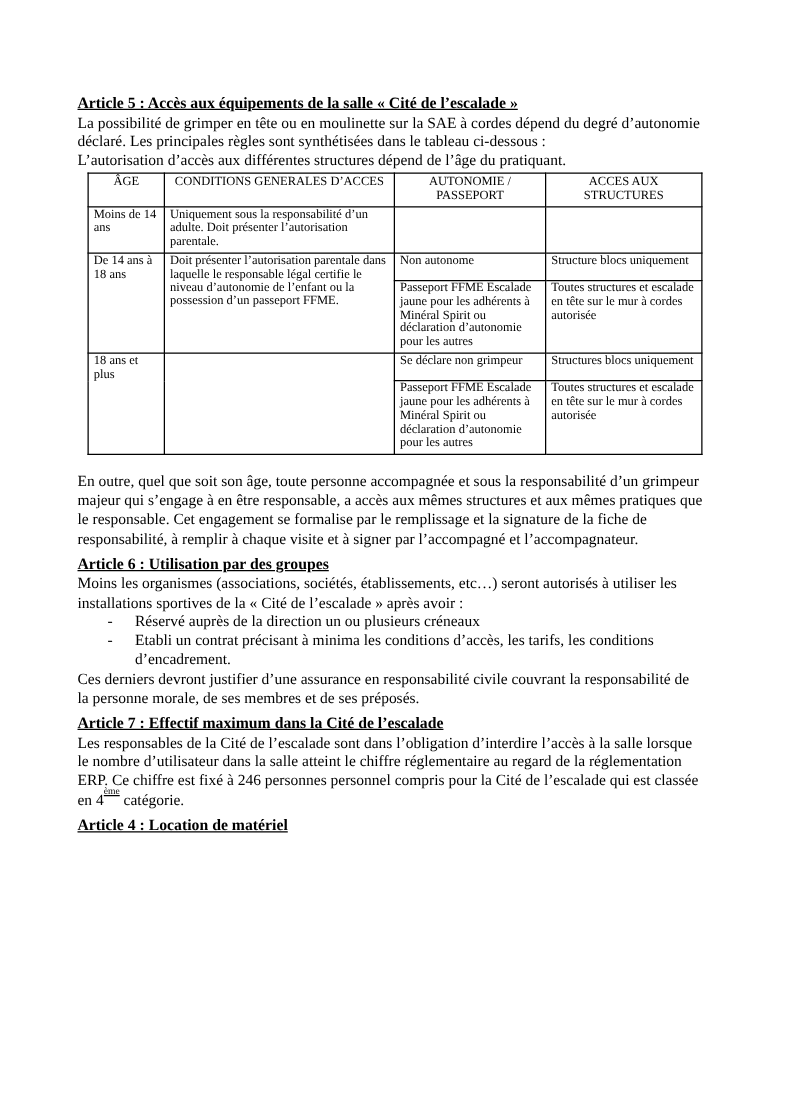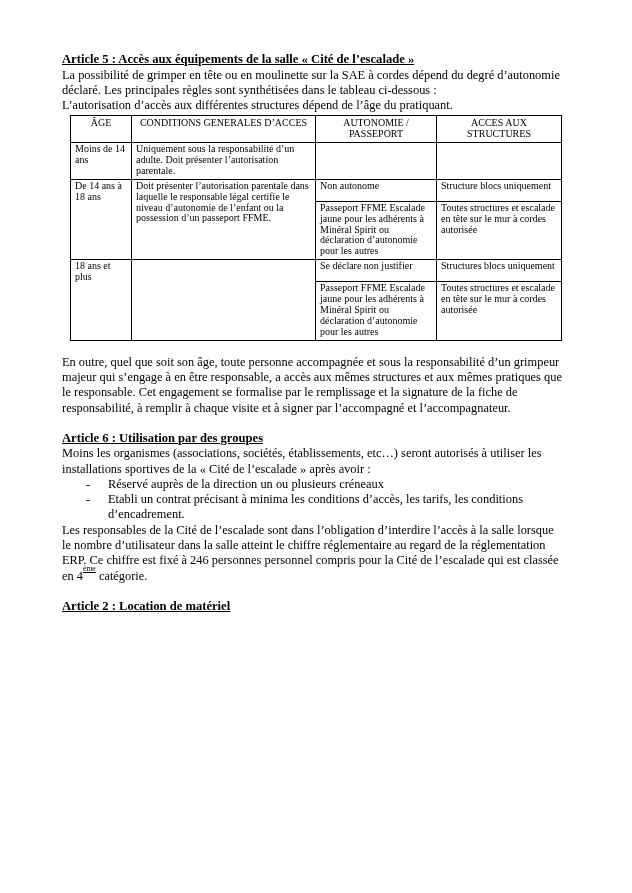--- a/index.html
+++ b/index.html
@@ -10,33 +10,33 @@
   body {
     width: 632px;
     min-height: 893px;
     font-family: "Liberation Serif", "DejaVu Serif", serif;
     color: #000000;
   }
   .page {
     box-sizing: border-box;
     width: 632px;
     min-height: 893px;
-    padding: 52px 70px 40px 62px;
+    padding: 75px 70px 40px 62px;
     font-size: 12.4px;
     line-height: 1.232;
   }
   .heading {
     font-size: 12.6px;
     font-weight: bold;
     text-decoration: underline;
     margin: 0;
   }
   section { margin: 0; }
   section + section .heading,
-  .heading.spaced { margin-top: 15px; }
+  .heading.spaced { margin-top: 5px; }
   .para { margin: 0; }
   .para.after-table { margin-top: 14px; }
 
   
   table.access-table {
     border-collapse: collapse;
     table-layout: fixed;
     width: 491px;
     margin: 2px 0 0 8px;
     font-size: 10px;
@@ -112,21 +112,21 @@
           <td>Non autonome</td>
           <td>Structure blocs uniquement</td>
         </tr>
         <tr>
           <td>Passeport FFME Escalade jaune pour les adhérents à Minéral Spirit ou déclaration d’autonomie pour les autres</td>
           <td>Toutes structures et escalade en tête sur le mur à cordes autorisée</td>
         </tr>
         <tr class="short-subrow">
           <td class="age-cell" rowspan="2">18 ans et plus</td>
           <td rowspan="2"></td>
-          <td>Se déclare non justifier</td>
+          <td>Se déclare non grimpeur</td>
           <td>Structures blocs uniquement</td>
         </tr>
         <tr>
           <td>Passeport FFME Escalade jaune pour les adhérents à Minéral Spirit ou déclaration d’autonomie pour les autres</td>
           <td>Toutes structures et escalade en tête sur le mur à cordes autorisée</td>
         </tr>
       </tbody>
     </table>
 
     <p class="para after-table">En outre, quel que soit son âge, toute personne accompagnée et sous la responsabilité d’un grimpeur majeur qui s’engage à en être responsable, a accès aux mêmes structures et aux mêmes pratiques que le responsable. Cet engagement se formalise par le remplissage et la signature de la fiche de responsabilité, à remplir à chaque visite et à signer par l’accompagné et l’accompagnateur.</p>
@@ -138,23 +138,25 @@
     <div class="bullet-list">
       <div class="bullet-item">
         <span class="dash">-</span>
         <span class="bullet-text">Réservé auprès de la direction un ou plusieurs créneaux</span>
       </div>
       <div class="bullet-item">
         <span class="dash">-</span>
         <span class="bullet-text">Etabli un contrat précisant à minima les conditions d’accès, les tarifs, les conditions d’encadrement.</span>
       </div>
     </div>
+    <p class="para">Ces derniers devront justifier d’une assurance en responsabilité civile couvrant la responsabilité de la personne morale, de ses membres et de ses préposés.</p>
   </section>
 
   <section>
+    <h2 class="heading">Article 7 : Effectif maximum dans la Cité de l’escalade</h2>
     <p class="para"><span>Les responsables de la Cité de l’escalade sont dans l’obligation d’interdire l’accès à la salle lorsque le nombre d’utilisateur dans la salle atteint le chiffre réglementaire au regard de la réglementation ERP. Ce chiffre est fixé à 246 personnes personnel compris pour la Cité de l’escalade qui est classée en 4</span><sup class="ordinal">ème</sup><span> catégorie.</span></p>
   </section>
 
   <section>
-    <h2 class="heading">Article 2 : Location de matériel</h2>
+    <h2 class="heading">Article 4 : Location de matériel</h2>
   </section>
 
 </div>
 
 </body></html>

